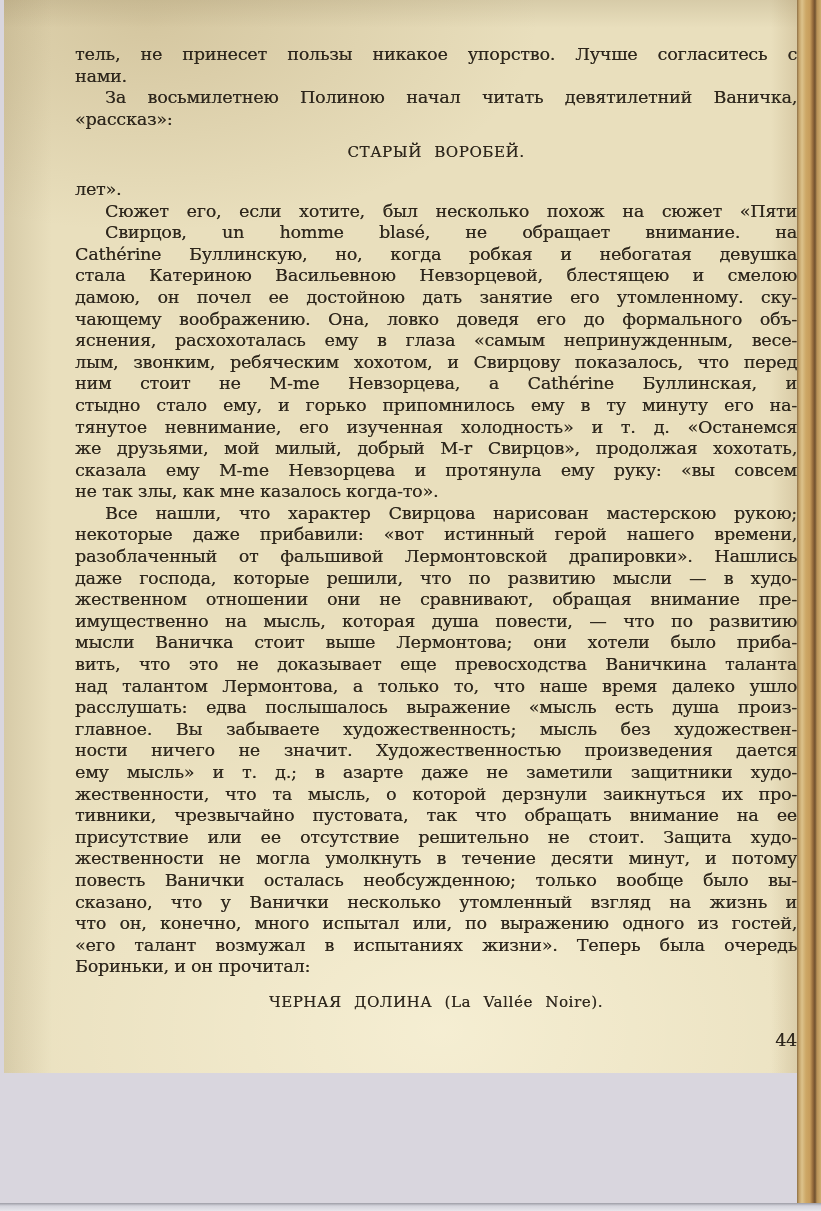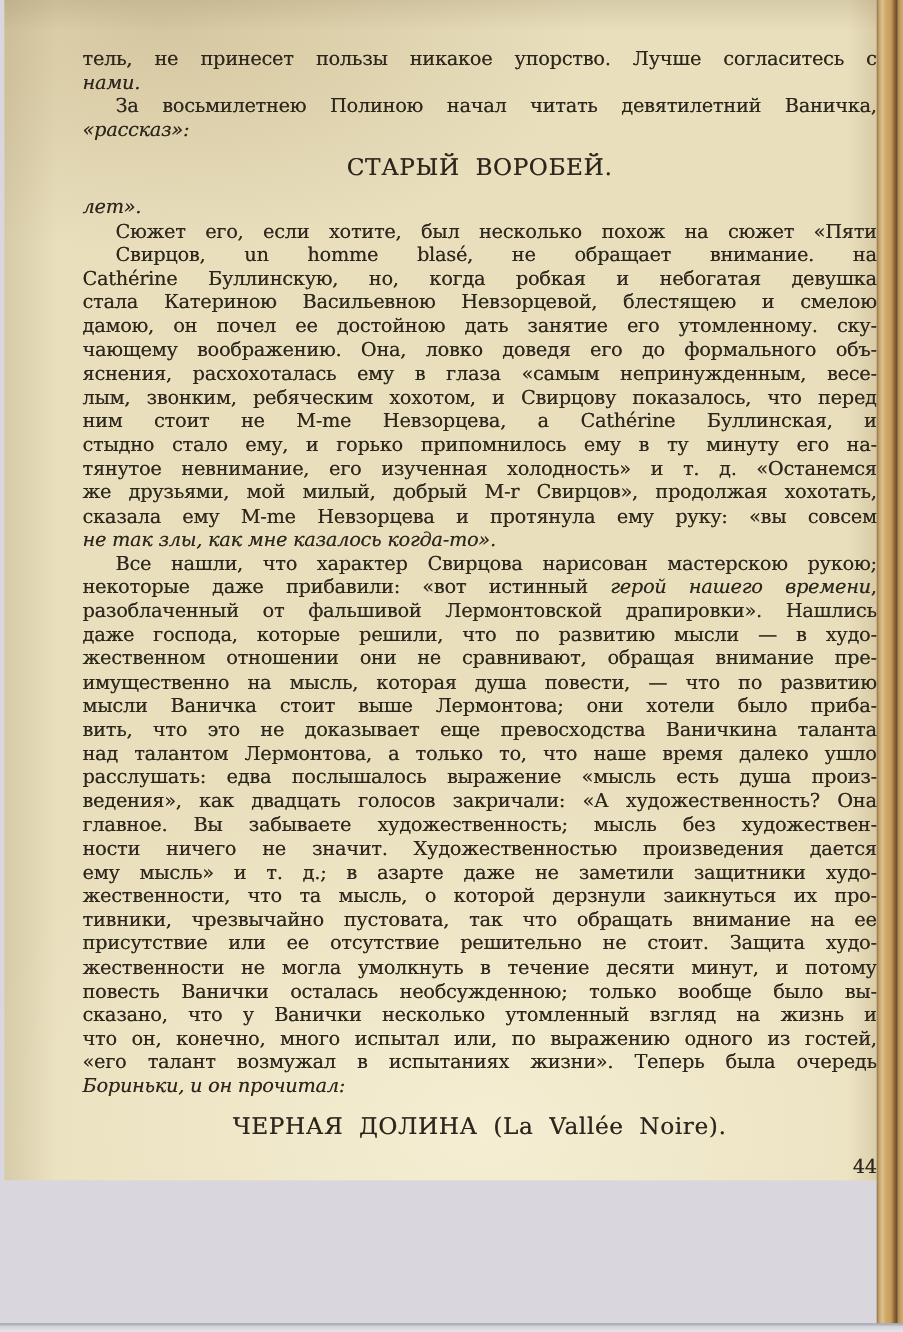--- a/index.html
+++ b/index.html
@@ -30,29 +30,29 @@
     background: linear-gradient(180deg, #9d9da6 0px, #d4d4dc 3px, #e6e6ec 8px);
   }
   .text {
     position: absolute; left: 71px; top: 44px; width: 722px;
     color: #2d261c;
     font-size: 17.5px; line-height: 21.6px;
     letter-spacing: -0.2px;
     text-shadow: 0.25px 0 0 rgba(45,38,28,0.65);
   }
   .ln { text-align: justify; text-align-last: justify; }
-  .ln.last { text-align-last: left; font-style: italic; }
+  .ln.last { text-align-last: left; }
   .ln.ind { text-indent: 30px; }
   .heading {
     text-align: center; font-weight: normal;
-    font-size: 21px; letter-spacing: 0.6px; word-spacing: 7px;
+    font-size: 15px; letter-spacing: 0.6px; word-spacing: 7px;
   }
   .heading.h1 { margin: 12px 0 15px 0; }
   .heading.h2 { margin: 14px 0 13px 0; }
-  .it { font-style: italic; }
+  .it { }
   .pagenum { margin-top: 16px; text-align: right; }
 </style>
 </head>
 <body>
 
 <div class="paper">
   <div class="text">
 
     <div class="para">
       <div class="ln">тель, не принесет пользы никакое упорство. Лучше согласитесь с</div>
@@ -91,21 +91,20 @@
       <div class="ln ind">Все нашли, что характер Свирцова нарисован мастерскою рукою;</div>
       <div class="ln"><span>некоторые даже прибавили: «вот истинный </span><span class="it">герой нашего времени</span><span>,</span></div>
       <div class="ln">разоблаченный от фальшивой Лермонтовской драпировки». Нашлись</div>
       <div class="ln">даже господа, которые решили, что по развитию мысли — в худо-</div>
       <div class="ln">жественном отношении они не сравнивают, обращая внимание пре-</div>
       <div class="ln">имущественно на мысль, которая душа повести, — что по развитию</div>
       <div class="ln">мысли Ваничка стоит выше Лермонтова; они хотели было приба-</div>
       <div class="ln">вить, что это не доказывает еще превосходства Ваничкина таланта</div>
       <div class="ln">над талантом Лермонтова, а только то, что наше время далеко ушло</div>
       <div class="ln">расслушать: едва послышалось выражение «мысль есть душа произ-</div>
-      <div class="ln">ведения», как двадцать голосов закричали: «А художественность? Она</div>
       <div class="ln">главное. Вы забываете художественность; мысль без художествен-</div>
       <div class="ln">ности ничего не значит. Художественностью произведения дается</div>
       <div class="ln">ему мысль» и т. д.; в азарте даже не заметили защитники худо-</div>
       <div class="ln">жественности, что та мысль, о которой дерзнули заикнуться их про-</div>
       <div class="ln">тивники, чрезвычайно пустовата, так что обращать внимание на ее</div>
       <div class="ln">присутствие или ее отсутствие решительно не стоит. Защита худо-</div>
       <div class="ln">жественности не могла умолкнуть в течение десяти минут, и потому</div>
       <div class="ln">повесть Ванички осталась необсужденною; только вообще было вы-</div>
       <div class="ln">сказано, что у Ванички несколько утомленный взгляд на жизнь и</div>
       <div class="ln">что он, конечно, много испытал или, по выражению одного из гостей,</div>

